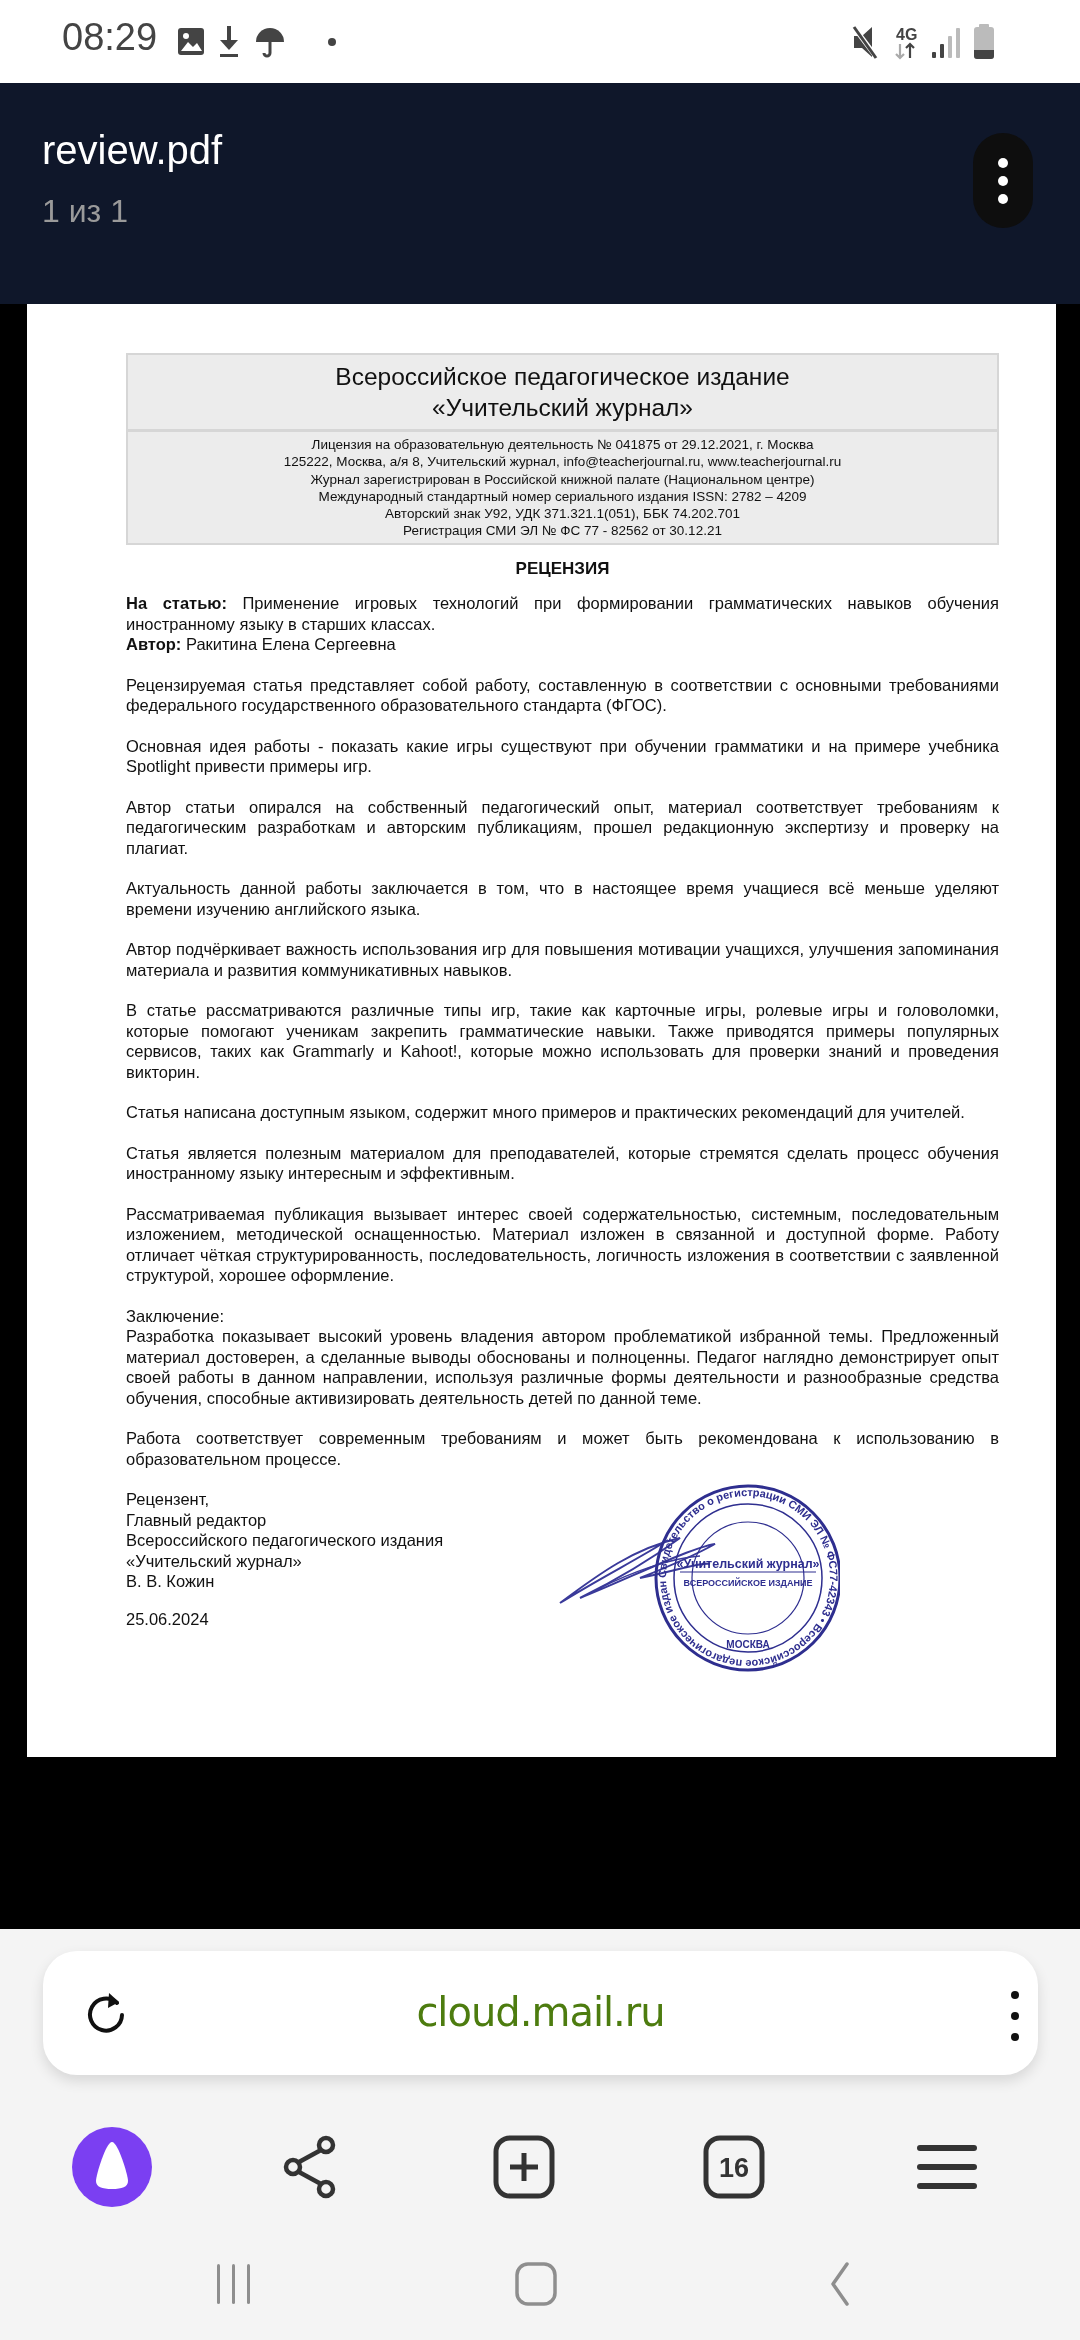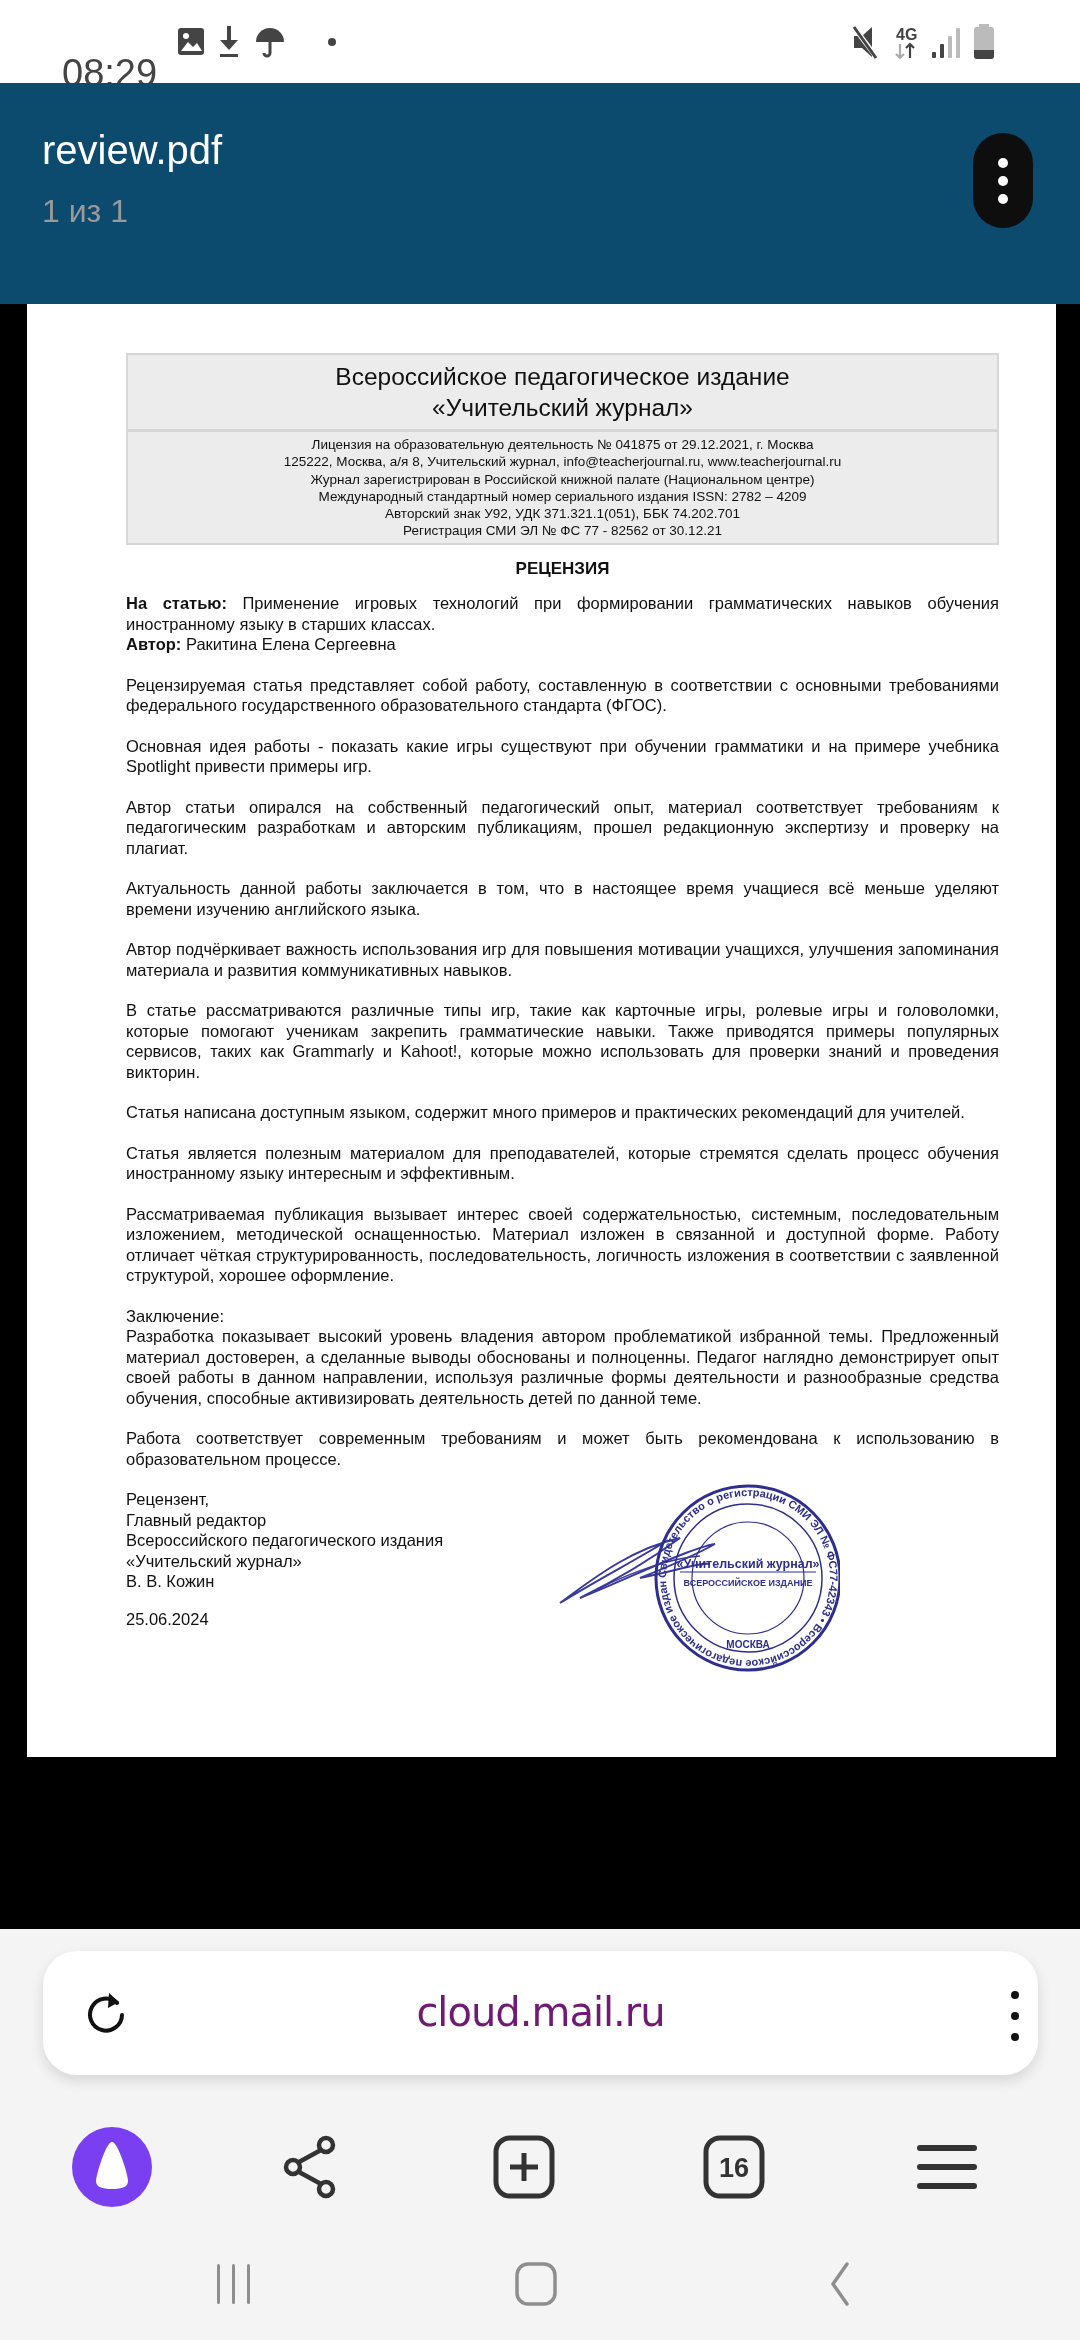--- a/index.html
+++ b/index.html
@@ -1,26 +1,26 @@
 <!DOCTYPE html>
 <html><head>
 <meta charset="utf-8">
 <style>
   * { box-sizing: border-box; margin: 0; padding: 0; }
   html, body { width: 1080px; height: 2340px; overflow: hidden; background: #000; }
   body { position: relative; font-family: "Liberation Sans", sans-serif; }
 
   
   .statusbar { position: absolute; left: 0; top: 0; width: 1080px; height: 83px; background: #fff; }
-  .sb-time { position: absolute; left: 62px; top: 16px; font-size: 38px; color: #444; font-family: "Liberation Sans", sans-serif; letter-spacing: 0px; margin-top: 36px; }
+  .sb-time { position: absolute; left: 62px; top: 16px; font-size: 38px; color: #444; font-family: "Liberation Sans", sans-serif; letter-spacing: 0px; }
   .sb-left-icons { position: absolute; left: 176px; top: 24px; height: 36px; }
   .sb-right-icons { position: absolute; right: 60px; top: 22px; height: 40px; }
 
   
-  .viewer-header { position: absolute; left: 0; top: 83px; width: 1080px; height: 221px; background: #0c4a6e; }
+  .viewer-header { position: absolute; left: 0; top: 83px; width: 1080px; height: 221px; background: #0f172a; }
   .file-title { position: absolute; left: 42px; top: 45px; font-size: 40px; color: #fff; }
   .page-count { position: absolute; left: 42px; top: 110px; font-size: 32px; color: #9a9a9a; }
   .more-btn { position: absolute; left: 973px; top: 50px; width: 60px; height: 95px; border-radius: 30px; background: #0e0e0e; display: flex; flex-direction: column; align-items: center; justify-content: center; gap: 8px; }
   .more-btn span { width: 10px; height: 10px; border-radius: 50%; background: #fff; display: block; }
 
   
   .pdf-page { position: absolute; left: 27px; top: 304px; width: 1029px; height: 1453px; background: #fff; }
   .doc { position: absolute; left: 99px; top: 49px; width: 873px; color: #111; font-size: 16.5px; line-height: 20.5px; }
   .hdr-box { width: 873px; border: 2px solid #d6d6d6; background: #ececec; }
   .hdr-title { text-align: center; font-weight: normal; font-size: 24.5px; line-height: 31px; padding: 6px 0 6px; border-bottom: 3px solid #d6d6d6; color: #111; }
@@ -31,21 +31,21 @@
   .b { font-weight: bold; }
   .sign-block { position: relative; margin-top: 0px; }
   .sign-lines { line-height: 20.5px; }
   .date { margin-top: 17px; }
 
   .stamp { position: absolute; left: 540px; top: 1478px; width: 300px; height: 200px; }
 
   
   .browser-area { position: absolute; left: 0; top: 1929px; width: 1080px; height: 411px; background: #f4f4f4; }
   .urlbar { position: absolute; left: 43px; top: 22px; width: 995px; height: 124px; background: #fff; border-radius: 34px; box-shadow: 0 6px 14px rgba(0,0,0,0.12); }
-  .url-text { position: absolute; left: 0; right: 0; top: 38px; text-align: center; font-family: "DejaVu Sans", sans-serif; font-size: 40px; color: #701a75; letter-spacing: -1px; }
+  .url-text { position: absolute; left: 0; right: 0; top: 38px; text-align: center; font-family: "DejaVu Sans", sans-serif; font-size: 40px; color: #4d7c0f; letter-spacing: -1px; }
   .reload-icon { position: absolute; left: 40px; top: 38px; width: 50px; height: 50px; }
   .url-more { position: absolute; left: 964px; top: 40px; width: 16px; height: 50px; display: flex; flex-direction: column; justify-content: space-between; align-items: center; }
   .url-more span { width: 8px; height: 8px; border-radius: 50%; background: #111; display: block; }
 
   .toolbar { position: absolute; left: 0; top: 175px; width: 1080px; height: 110px; }
   .tb-btn { position: absolute; top: 8px; width: 90px; height: 110px; display: flex; align-items: center; justify-content: flex-start; }
 
   .navbar { position: absolute; left: 0; top: 295px; width: 1080px; height: 116px; }
   .nav-btn { position: absolute; top: 20px; width: 80px; height: 80px; display: flex; align-items: center; justify-content: center; }
 </style>

